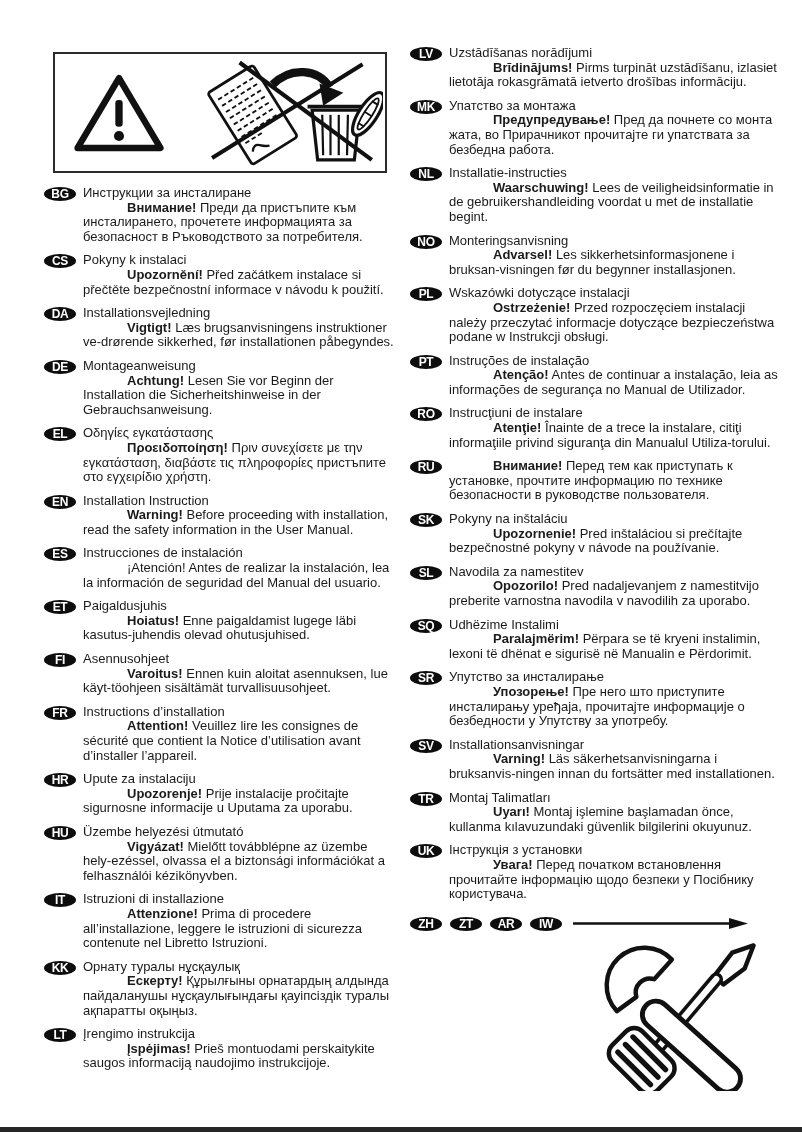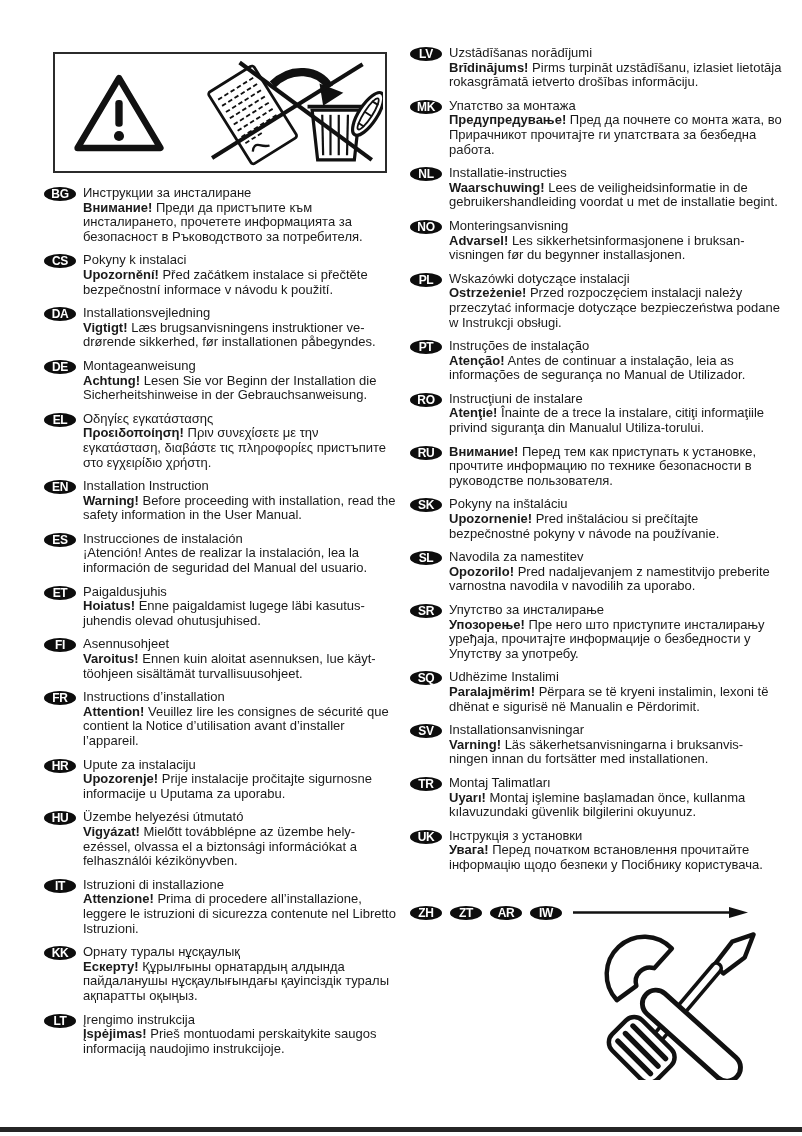--- a/index.html
+++ b/index.html
@@ -10,23 +10,23 @@
   .col-right{left:410px;width:372px;padding-top:46px;}
   .warning-box{box-sizing:border-box;margin:52px 0 13px 9px;width:334px;height:121px;
         border:2px solid #2b2b2b;display:flex;align-items:center;background:#fff;}
   .warning-box svg{display:block;}
   .entry{display:flex;gap:7px;margin-bottom:9px;}
   .badge{flex:0 0 auto;width:32px;height:14px;background:#0d0d0d;border-radius:50%;
         color:#fff;font-weight:700;font-size:12px;letter-spacing:-0.3px;
         display:flex;align-items:center;justify-content:center;margin-top:1px;}
   .entry-text{font-size:13px;line-height:14.6px;width:100%;}
   .entry-title{white-space:normal;}
-  .warn{font-weight:700;}
+  .warn{font-weight:700;margin-left:44px;}
   .warn.regular{font-weight:400;}
-  .badge-row{display:flex;align-items:center;gap:9px;margin-top:32px;}
+  .badge-row{display:flex;align-items:center;gap:9px;margin-top:14px;}
   .badges{display:flex;gap:8px;}
   .tools-wrap{text-align:right;padding-right:14px;margin-top:2px;}
   .footer-bar{position:absolute;left:0;bottom:4px;width:100%;height:5px;background:#262626;}
 </style>
 </head>
 <body>
 
 <div class="page">
 
   <div class="col col-left">
@@ -277,32 +277,32 @@
 
   <div class="entry">
     <span class="badge">SL</span>
     <div class="entry-text">
       <div class="entry-title">Navodila za namestitev</div>
       <div class="entry-body"><span class="warn">Opozorilo!</span> <span>Pred nadaljevanjem z namestitvijo preberite varnostna navodila v navodilih za uporabo.</span></div>
     </div>
   </div>
 
   <div class="entry">
+    <span class="badge">SQ</span>
+    <div class="entry-text">
+      <div class="entry-title">Udhëzime Instalimi</div>
+      <div class="entry-body"><span class="warn">Paralajmërim!</span> <span>Përpara se të kryeni instalimin, lexoni të dhënat e sigurisë në Manualin e Përdorimit.</span></div>
+    </div>
+  </div>
+
+  <div class="entry">
     <span class="badge">SR</span>
     <div class="entry-text">
       <div class="entry-title">Упутство за инсталирање</div>
       <div class="entry-body"><span class="warn">Упозорење!</span> <span>Пре него што приступите инсталирању уређаја, прочитајте информације о безбедности у Упутству за употребу.</span></div>
-    </div>
-  </div>
-
-  <div class="entry">
-    <span class="badge">SQ</span>
-    <div class="entry-text">
-      <div class="entry-title">Udhëzime Instalimi</div>
-      <div class="entry-body"><span class="warn">Paralajmërim!</span> <span>Përpara se të kryeni instalimin, lexoni të dhënat e sigurisë në Manualin e Përdorimit.</span></div>
     </div>
   </div>
 
   <div class="entry">
     <span class="badge">SV</span>
     <div class="entry-text">
       <div class="entry-title">Installationsanvisningar</div>
       <div class="entry-body"><span class="warn">Varning!</span> <span>Läs säkerhetsanvisningarna i bruksanvis-ningen innan du fortsätter med installationen.</span></div>
     </div>
   </div>

